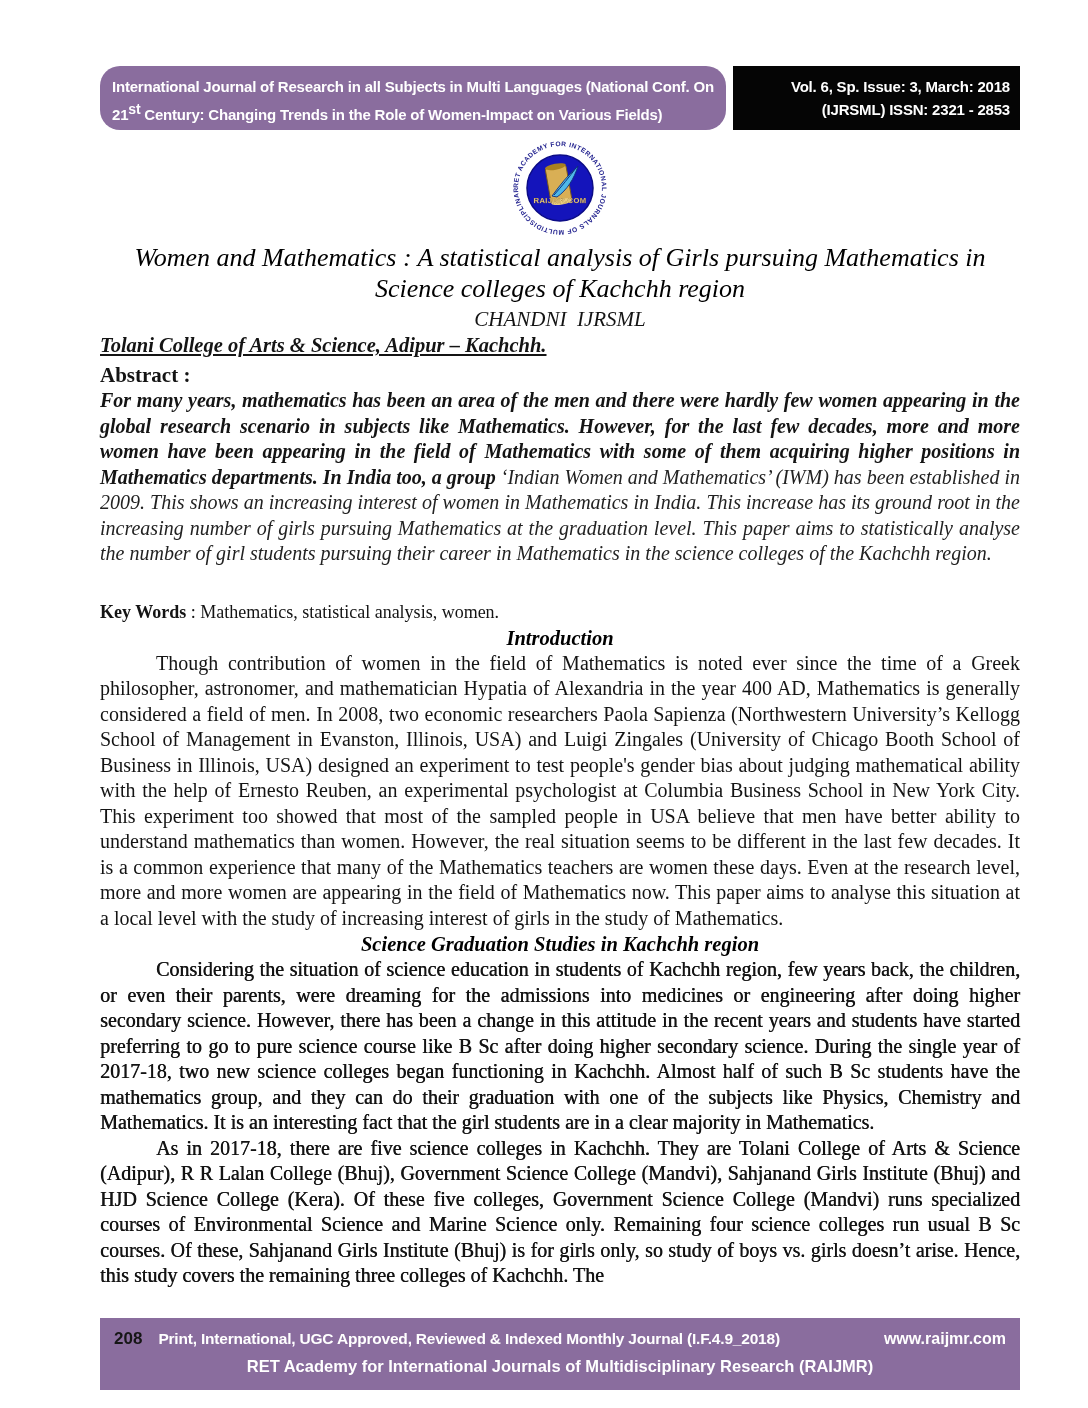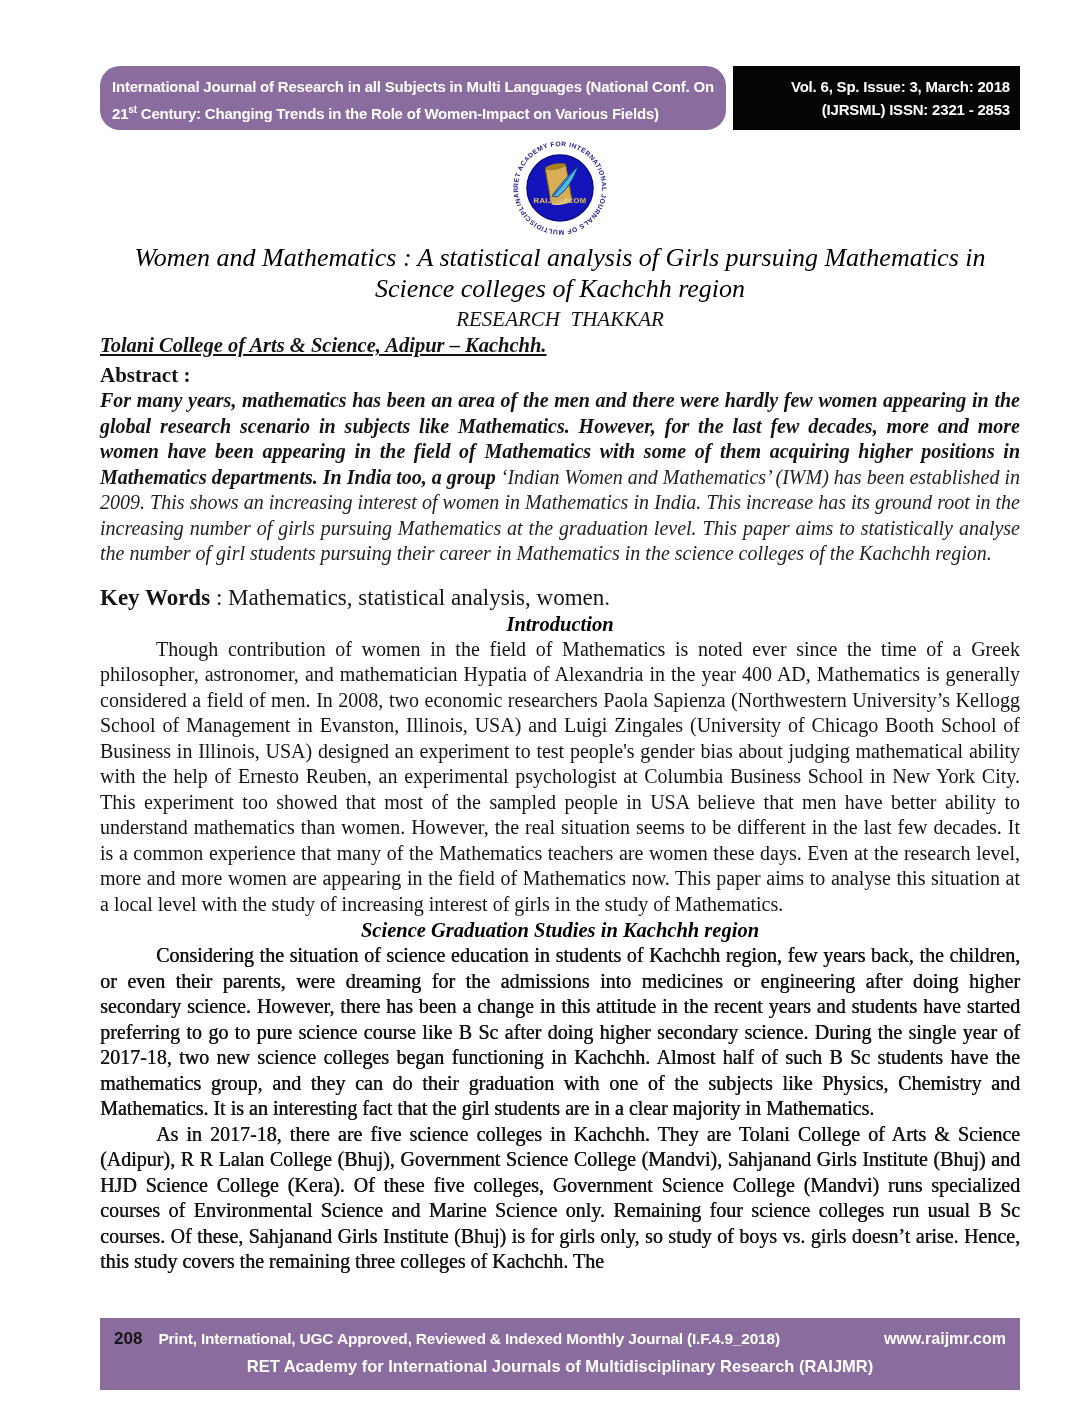--- a/index.html
+++ b/index.html
@@ -20,21 +20,21 @@
     overflow:hidden;
   }
   
   .header{display:flex;gap:7px;height:64px;margin-bottom:8px;}
   .header-left{
     flex:1;background:var(--purple);color:#fff;
     font-family:"Liberation Sans", sans-serif;font-weight:700;
     font-size:15px;letter-spacing:-0.2px;
     padding:9px 12px 0 12px;line-height:23px;white-space:nowrap;border-radius:20px;
   }
-  .header-left sup{font-size:10px;}
+  .header-left sup{font-size:14px;}
   .header-right{
     width:292px;background:var(--band-black);color:#fff;
     font-family:"Liberation Sans", sans-serif;font-weight:700;
     font-size:15px;letter-spacing:-0.2px;text-align:right;
     padding:9px 10px 0 6px;line-height:23px;white-space:nowrap;
   }
   
   .logo-wrap{height:100px;display:flex;justify-content:center;margin:2px 0 4px 0;}
   
   .title{
@@ -47,25 +47,25 @@
   }
   .affiliation{
     text-align:left;font-style:italic;font-weight:700;
     font-size:20.5px;line-height:26px;text-decoration:underline;
   }
   
   .abstract-heading{font-weight:700;font-size:21px;line-height:26px;margin-top:4px;}
   p{margin:0;}
   .abstract{
     font-style:italic;font-size:20px;line-height:25.5px;
-    text-align:justify;margin-bottom:18px;
+    text-align:justify;margin-bottom:32px;
   }
   .ab-bold{font-weight:700;}
   .ab-reg{font-weight:400;color:#222;}
-  .keywords{font-size:23px;line-height:26px;}
+  .keywords{font-size:18px;line-height:26px;}
   .kw-label{font-weight:700;}
   h2{
     margin:0;font-size:20.5px;line-height:26px;
     font-weight:700;font-style:italic;color:#000;text-align:center;
   }
   .body{
     font-size:20px;line-height:25.5px;text-align:justify;
   }
   .indent{text-indent:56px;}
   .thick{text-shadow:0.4px 0 0 currentColor;}
@@ -115,21 +115,21 @@
           <ellipse cx="48.5" cy="64" rx="10.5" ry="3" fill="#e9cd80"></ellipse>
         </g>
         <path d="M42,58 C50,47 58,37 68,28 C64,41 57,52 47,59 Z" fill="#4fb9e8" stroke="#0d2f7e" stroke-width="0.9"></path>
         <path d="M44,57 C52,48 59,39 66,30" fill="none" stroke="#0d2f7e" stroke-width="1"></path>
       </g>
       <text x="50" y="64.5" text-anchor="middle" font-family="Liberation Sans, sans-serif" font-size="7.6" font-weight="bold" fill="#f3d996" stroke="#8a6516" stroke-width="0.25" letter-spacing="0.4">RAIJMR.COM</text>
     </svg>
   </div>
 
   <h1 class="title">Women and Mathematics : A statistical analysis of Girls pursuing Mathematics in Science colleges of Kachchh region</h1>
-  <div class="author">RESEARCH  THAKKAR</div>
+  <div class="author">CHANDNI  IJRSML</div>
   <div class="affiliation">Tolani College of Arts &amp; Science, Adipur – Kachchh.</div>
 
   <div class="abstract-heading">Abstract :</div>
   <p class="abstract"><span class="ab-bold">For many years, mathematics has been an area of the men and there were hardly few women appearing in the global research scenario in subjects like Mathematics. However, for the last few decades, more and more women have been appearing in the field of Mathematics with some of them acquiring higher positions in Mathematics departments. In India too, a group </span><span class="ab-reg">‘Indian Women and Mathematics’ (IWM) has been established in 2009. This shows an increasing interest of women in Mathematics in India. This increase has its ground root in the increasing number of girls pursuing Mathematics at the graduation level. This paper aims to statistically analyse the number of girl students pursuing their career in Mathematics in the science colleges of the Kachchh region.</span></p>
 
   <p class="keywords"><span class="kw-label">Key Words</span><span> : Mathematics, statistical analysis, women.</span></p>
 
   <h2>Introduction</h2>
   <p class="body indent">Though contribution of women in the field of Mathematics is noted ever since the time of a Greek philosopher, astronomer, and mathematician Hypatia of Alexandria in the year 400 AD, Mathematics is generally considered a field of men. In 2008, two economic researchers Paola Sapienza (Northwestern University’s Kellogg School of Management in Evanston, Illinois, USA) and Luigi Zingales (University of Chicago Booth School of Business in Illinois, USA) designed an experiment to test people's gender bias about judging mathematical ability with the help of Ernesto Reuben, an experimental psychologist at Columbia Business School in New York City. This experiment too showed that most of the sampled people in USA believe that men have better ability to understand mathematics than women. However, the real situation seems to be different in the last few decades. It is a common experience that many of the Mathematics teachers are women these days. Even at the research level, more and more women are appearing in the field of Mathematics now. This paper aims to analyse this situation at a local level with the study of increasing interest of girls in the study of Mathematics.</p>
 

